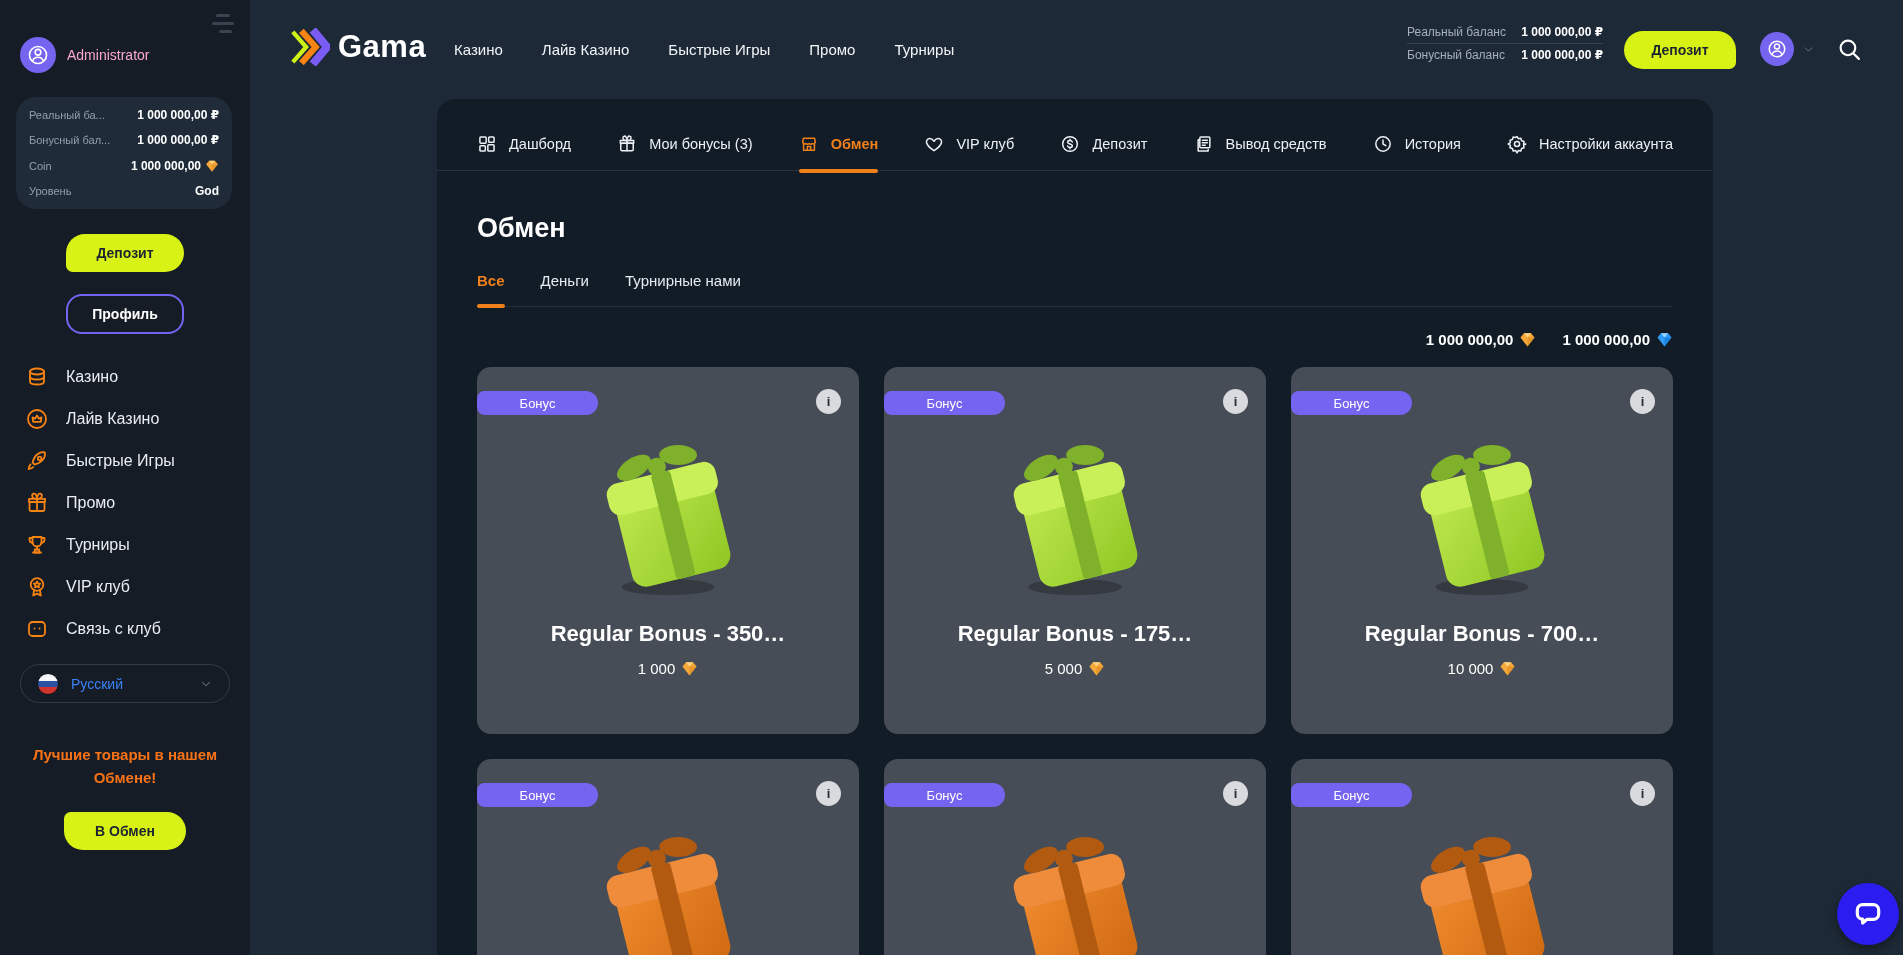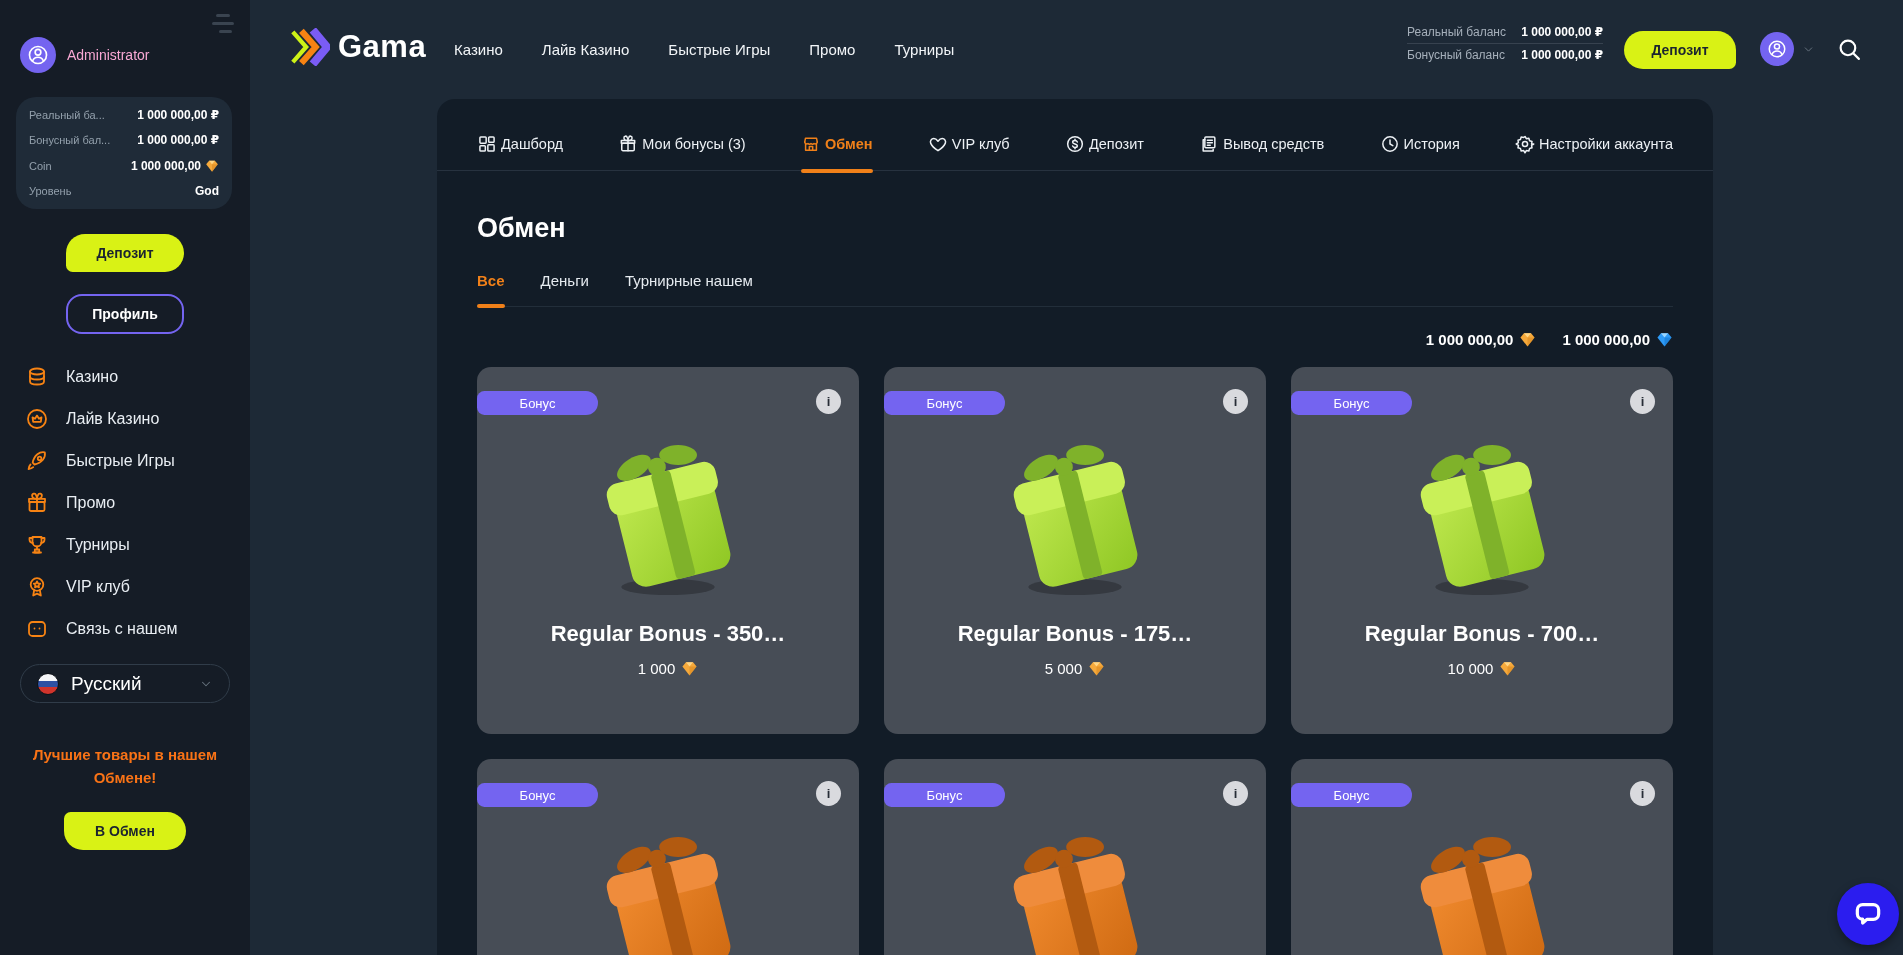--- a/index.html
+++ b/index.html
@@ -28,21 +28,21 @@
   .side-deposit { position:absolute; top:234px; left:66px; width:118px; height:38px; border-radius:20px 20px 20px 7px; }
   .side-profile { position:absolute; top:294px; left:66px; width:118px; height:40px; border-radius:16px; background:transparent; border:2px solid #7464f0; color:#fff; font-weight:bold; font-size:14px; cursor:pointer; }
 
   .side-menu { position:absolute; top:356px; left:0; width:250px; }
   .side-item { display:flex; align-items:center; gap:17px; padding:9px 0 9px 25px; cursor:pointer; }
   .side-item .ic { width:24px; height:24px; color:#f78313; flex:0 0 24px; }
   .side-item .lbl { font-size:16px; color:#e9eef3; }
 
   .lang-select { position:absolute; top:664px; left:20px; width:210px; height:39px; border:1px solid #303c49; border-radius:20px; display:flex; align-items:center; gap:12px; padding:0 16px; cursor:pointer; }
   .flag { width:22px; height:22px; border-radius:50%; background:linear-gradient(#f5f6f8 0 33%, #2f51a3 33% 66%, #d0342c 66% 100%); border:1px solid #0d1117; }
-  .lang-label { font-size:19px; color:#ffffff; flex:1; }
+  .lang-label { font-size:14px; color:#3b82f6; flex:1; }
   .lang-chev { color:#66727e; width:14px; height:14px; }
 
   .promo-text { position:absolute; top:743px; left:0; width:250px; text-align:center; font-size:15px; font-weight:bold; line-height:1.55; padding:0 18px; color:#f97316; }
   .go-exchange { position:absolute; top:812px; left:64px; width:122px; height:38px; border-radius:7px 20px 20px 20px; }
 
   
   .header { position:absolute; left:250px; top:0; width:1653px; height:99px; background:#1d2936; }
   .logo { position:absolute; left:38px; top:28px; display:flex; align-items:center; gap:8px; cursor:pointer; }
   .logo-text { font-size:31px; font-weight:800; letter-spacing:.5px; color:#fff; }
   .top-nav { position:absolute; left:204px; top:0; height:99px; display:flex; align-items:center; gap:39px; }
@@ -54,21 +54,21 @@
   .hdr-bal-label { color:#a5afba; }
   .hdr-bal-value { color:#fff; font-weight:bold; white-space:nowrap; }
   .hdr-deposit { position:absolute; right:167px; top:31px; width:112px; height:38px; border-radius:20px 20px 7px 20px; }
   .hdr-avatar { position:absolute; right:109px; top:32px; width:34px; height:34px; border-radius:50%; background:#7464f0; display:flex; align-items:center; justify-content:center; cursor:pointer; }
   .hdr-avatar-chev { position:absolute; right:88px; top:43px; width:13px; height:13px; color:#66727e; cursor:pointer; }
   .hdr-search { position:absolute; right:41px; top:37px; width:25px; height:25px; color:#fff; cursor:pointer; }
 
   
   .panel { position:absolute; left:437px; top:99px; width:1276px; height:880px; background:#121c27; border-radius:18px; z-index:2; }
   .tabbar { display:flex; align-items:center; justify-content:space-between; padding:0 40px; height:53px; margin-top:19px; border-bottom:1px solid #27323f; }
-  .tab { position:relative; display:flex; align-items:center; gap:4px; height:53px; color:#edf1f5; font-size:14.5px; cursor:pointer; white-space:nowrap; }
+  .tab { position:relative; display:flex; align-items:center; gap:12px; height:53px; color:#edf1f5; font-size:14.5px; cursor:pointer; white-space:nowrap; }
   .tab .ic { width:20px; height:20px; }
   .tab.active { color:#f08019; font-weight:bold; }
   .tab.active::after { content:""; position:absolute; left:0; right:0; bottom:-2px; height:4px; background:#f08019; border-radius:3px; }
 
   .panel-inner { padding:0 40px; }
   .page-title { margin-top:42px; font-size:27px; font-weight:800; color:#fff; }
   .filters { display:flex; gap:36px; margin-top:28px; border-bottom:1px solid #222e3a; }
   .filter { position:relative; font-size:15px; color:#e6ebf0; padding-bottom:17px; cursor:pointer; }
   .filter.active { color:#f08019; font-weight:bold; }
   .filter.active::after { content:""; position:absolute; left:0; right:0; bottom:-2px; height:4px; background:#f08019; border-radius:4px; }
@@ -201,21 +201,21 @@
             <path d="M9.2 15l-1 5.5 3.8-1.9 3.8 1.9-1-5.5"></path>
           </svg>
           <span class="lbl">VIP клуб</span>
         </div>
         <div class="side-item">
           <svg class="stroke ic" width="24" height="24" viewBox="0 0 24 24">
             <rect x="4" y="5" width="16" height="14" rx="3.5"></rect>
             <circle cx="9.5" cy="11.5" r="0.9" fill="currentColor" stroke="none"></circle>
             <circle cx="14.5" cy="11.5" r="0.9" fill="currentColor" stroke="none"></circle>
           </svg>
-          <span class="lbl">Связь с нашем</span>
+          <span class="lbl">Связь с клуб</span>
         </div>
       </nav>
 
     <div class="lang-select">
       <span class="flag"></span>
       <span class="lang-label">Русский</span>
       <svg class="stroke lang-chev" viewBox="0 0 24 24">
           <path d="M6 9l6 6 6-6"></path>
         </svg>
     </div>
@@ -336,21 +336,21 @@
             <circle cx="12" cy="12" r="3.1"></circle>
           </svg>
           <span>Настройки аккаунта</span>
         </div>
       </div>
     <div class="panel-inner">
       <h1 class="page-title">Обмен</h1>
       <div class="filters" id="filters">
           <div class="filter active">Все</div>
           <div class="filter">Деньги</div>
-          <div class="filter">Турнирные нашем</div>
+          <div class="filter">Турнирные нами</div>
         </div>
       <div class="panel-balances">
         <span class="pb-item">
           <span>1 000 000,00</span>
             <svg class="gem" viewBox="0 0 24 24">
               <polygon points="12,22 2,9 7,3 17,3 22,9" fill="#f6a93b"></polygon>
               <polygon points="7,3 17,3 12,9" fill="#ffd685"></polygon>
               <polygon points="12,22 12,9 22,9" fill="#d9871d" opacity="0.55"></polygon>
             </svg>
         </span>

